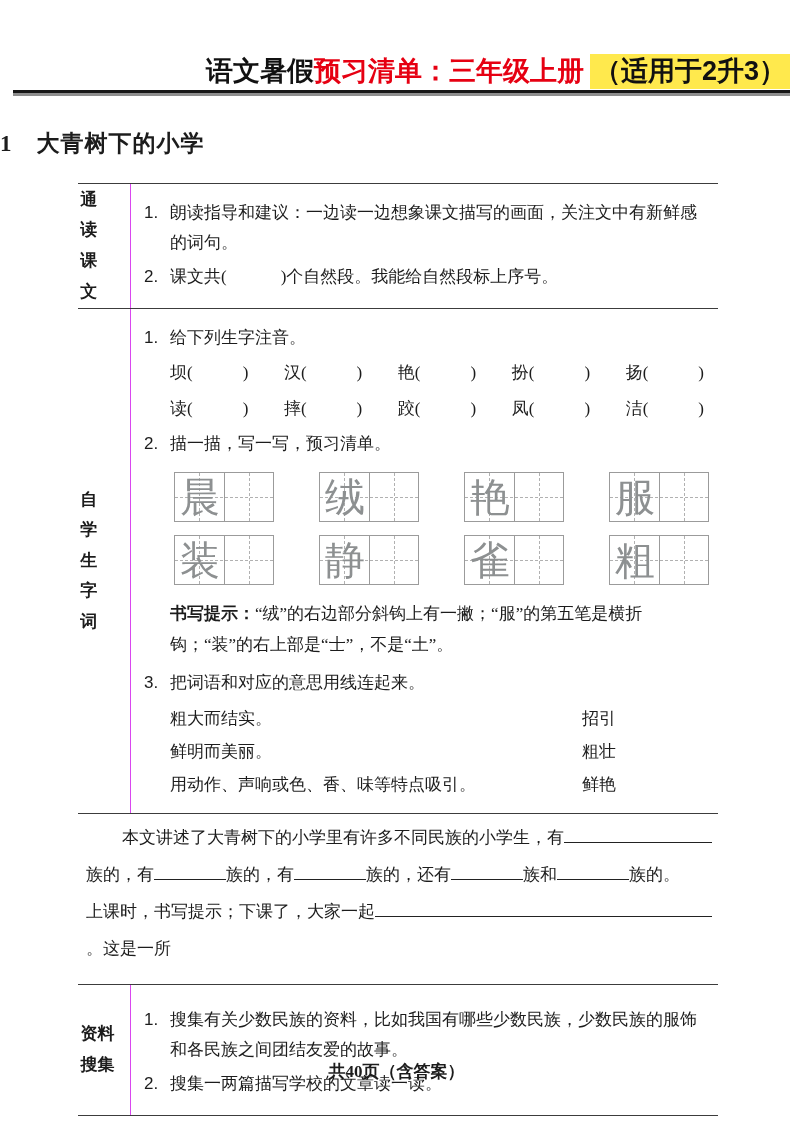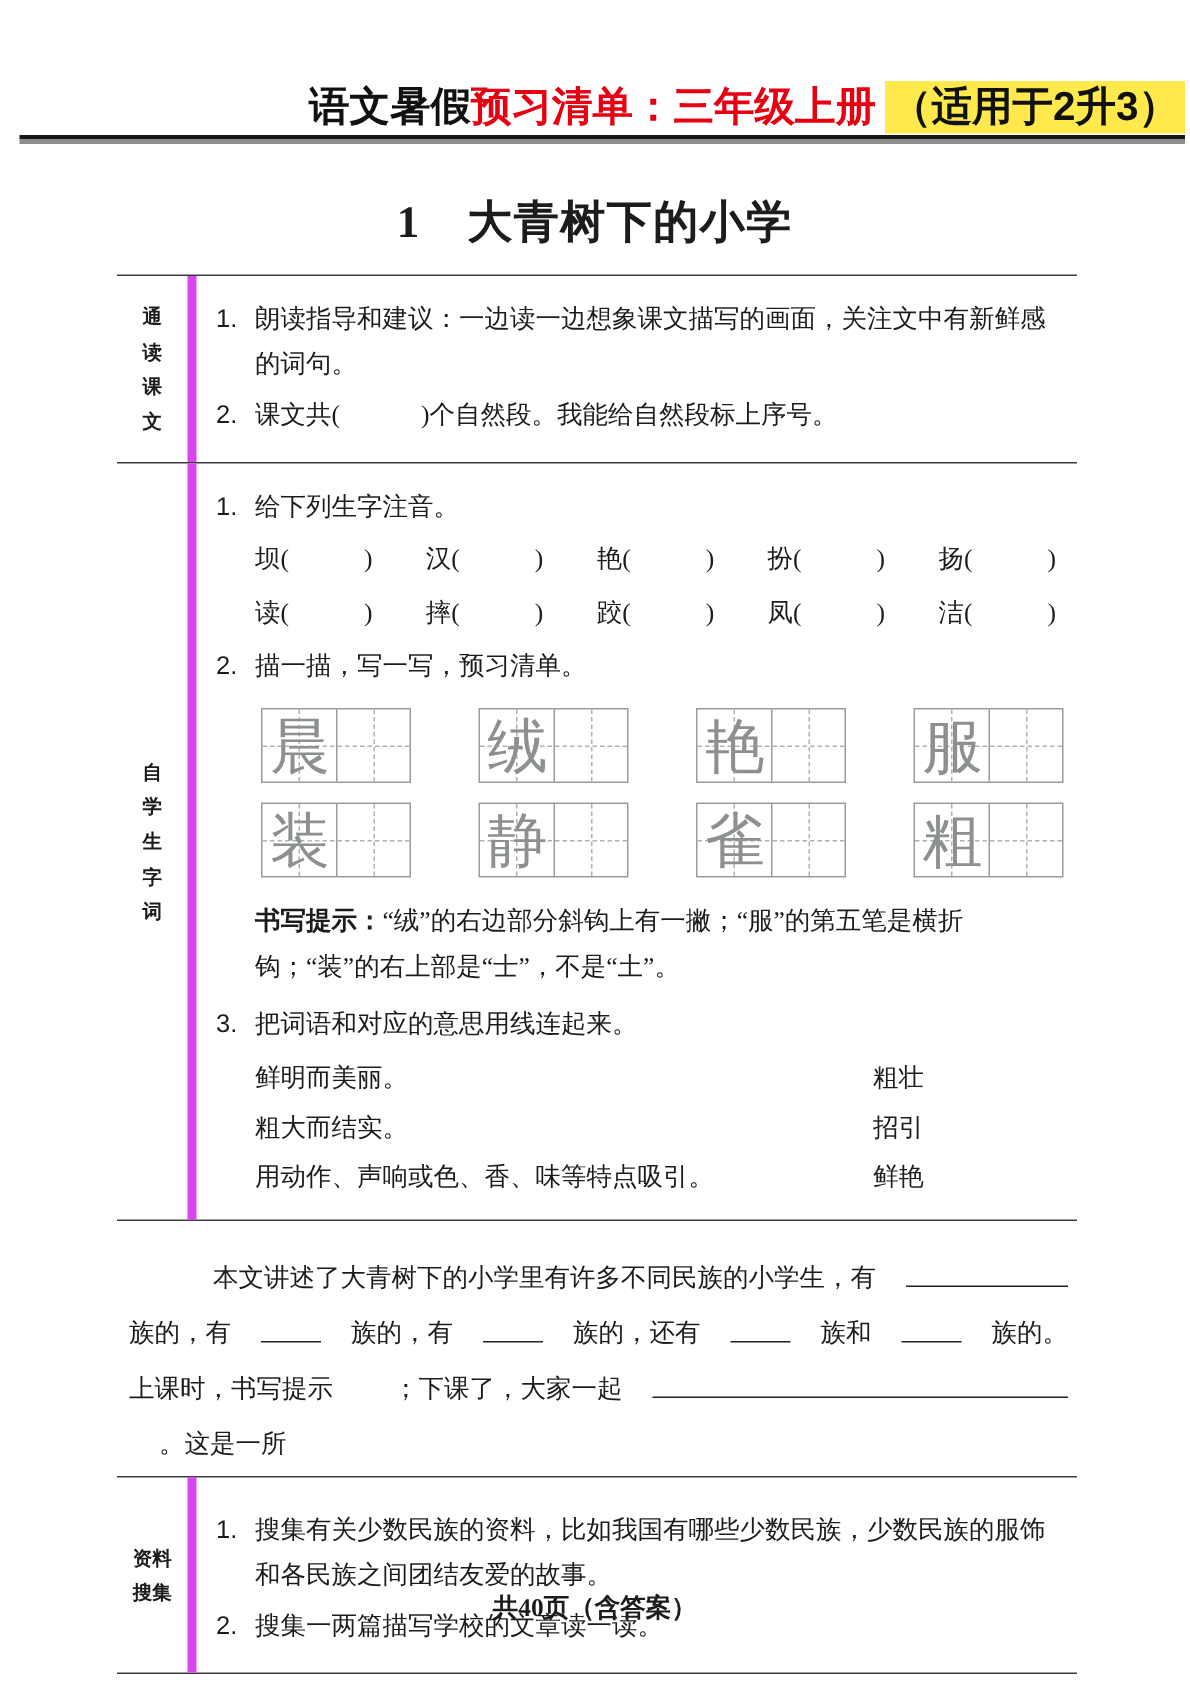--- a/index.html
+++ b/index.html
@@ -20,33 +20,33 @@
   .brand-red   { color:#e60012; }
   .brand-hl    { color:#111; background:#ffe94d; padding:2px 4px 3px 4px; margin-left:6px; }
   .double-rule {
     position:absolute; top:90px; left:13px; right:3px; height:2px;
     border-top:3px solid #161616; border-bottom:3px solid #8d8d8d;
   }
 
   
   .lesson-title {
     position:absolute; top:128px; left:0; right:0;
-    text-align:center; font-size:30px; font-weight:bold; letter-spacing:1px;
+    text-align:left; font-size:23px; font-weight:bold; letter-spacing:1px;
   }
 
   
   .wtable {
     position:absolute; top:183px; left:78px; width:640px;
     border-top:1px solid #3c3c3c; font-size:17px;
   }
   .trow { display:flex; border-bottom:1px solid #3c3c3c; }
   .rlabel {
-    flex:0 0 53px; border-right:6px solid #d946ef;
-    display:flex; align-items:center; justify-content:center;
-    font-weight:bold; font-size:13px;
+    flex:0 0 53px; border-right:1px solid #d946ef;
+    display:flex; align-items:center; 
+    font-weight:bold; font-size:17px;
   }
   .rlabel .vtext { display:block; word-break:break-all; text-align:center; line-height:1.8; }
   .w1 { width:1.25em; }
   .w2 { width:2.3em; }
   .rcontent { flex:1 1 auto; padding:14px 6px 12px 13px; }
 
   
   .li { display:flex; align-items:flex-start; line-height:30px; margin-bottom:4px; }
   .li .num { flex:0 0 26px; font-family:"Liberation Sans","DejaVu Sans",sans-serif; }
   .li .txt { flex:1 1 auto; }
@@ -76,21 +76,21 @@
   .tip-text { font-style:normal;margin-top:48px; }
 
   
   .match-block { margin:4px 0 0 26px; }
   .match-row { display:flex; line-height:33px; }
   .match-left { flex:1 1 auto; }
   .match-right { flex:0 0 130px; }
 
   
   .summary { padding:12px 6px 10px 8px; }
-  .pline { display:flex; align-items:flex-end; height:37px; white-space:nowrap;gap:20px; }
+  .pline { display:flex; align-items:flex-start; height:37px; white-space:nowrap; }
   .pline span { flex:0 0 auto; }
   .blank { border-bottom:1px solid #222; height:1em; margin-bottom:5px; }
   .bl-grow { flex:1 1 auto !important; }
   .bl-eq   { flex:1 1 40px !important; max-width:72px; }
   .bl-118  { flex:0 0 118px; }
   .bl-46   { flex:0 0 46px; }
   .bl-112  { flex:0 0 112px; }
   .indent  { display:inline-block; width:36px; }
 
   
@@ -225,26 +225,26 @@
           <span class="tip-label">书写提示：</span><span class="tip-text">“绒”的右边部分斜钩上有一撇；“服”的第五笔是横折钩；“装”的右上部是“士”，不是“土”。</span>
         </div>
 
         <div class="li" style="margin-top:8px;">
           <span class="num">3.</span>
           <span class="txt">把词语和对应的意思用线连起来。</span>
         </div>
 
         <div class="match-block">
           <div class="match-row">
+            <span class="match-left">粗大而结实。</span>
+            <span class="match-right">招引</span>
+          </div>
+          <div class="match-row">
             <span class="match-left">鲜明而美丽。</span>
             <span class="match-right">粗壮</span>
-          </div>
-          <div class="match-row">
-            <span class="match-left">粗大而结实。</span>
-            <span class="match-right">招引</span>
           </div>
           <div class="match-row">
             <span class="match-left">用动作、声响或色、香、味等特点吸引。</span>
             <span class="match-right">鲜艳</span>
           </div>
         </div>
 
       </div>
     </div>
 

